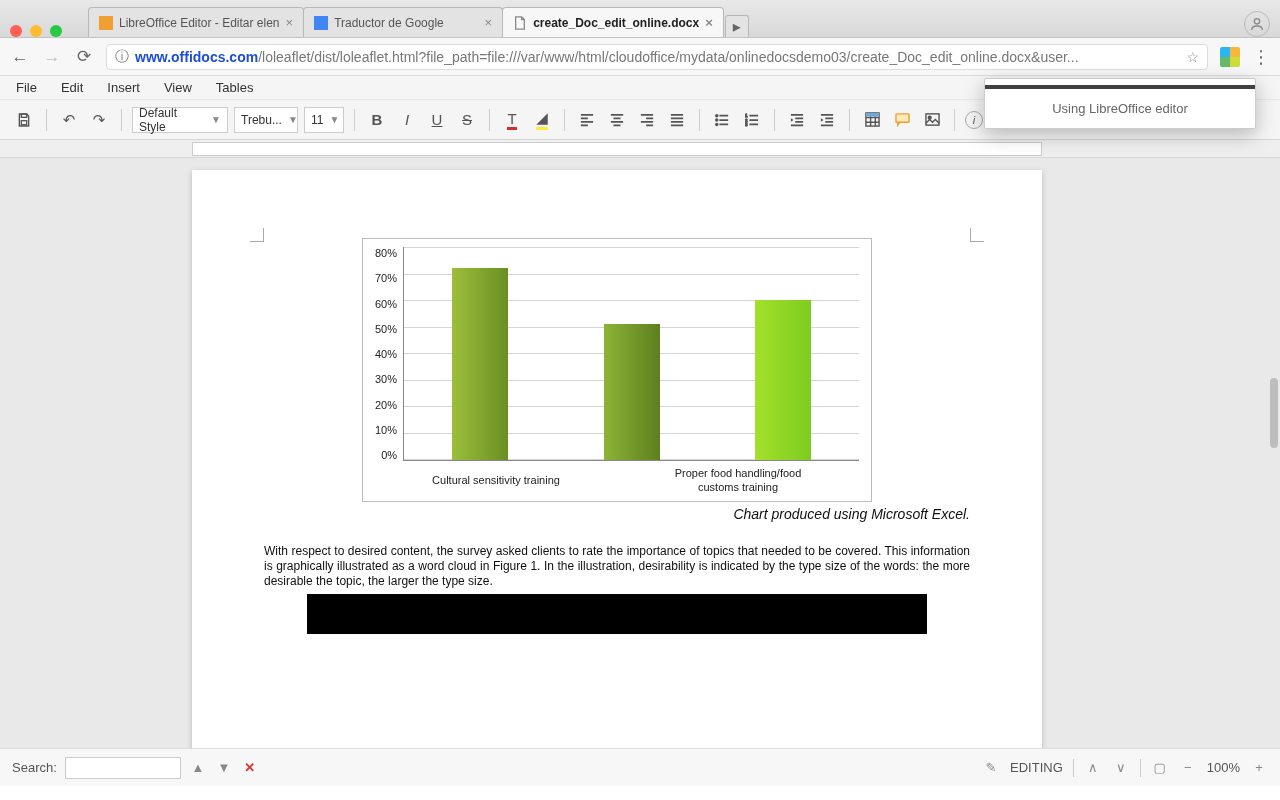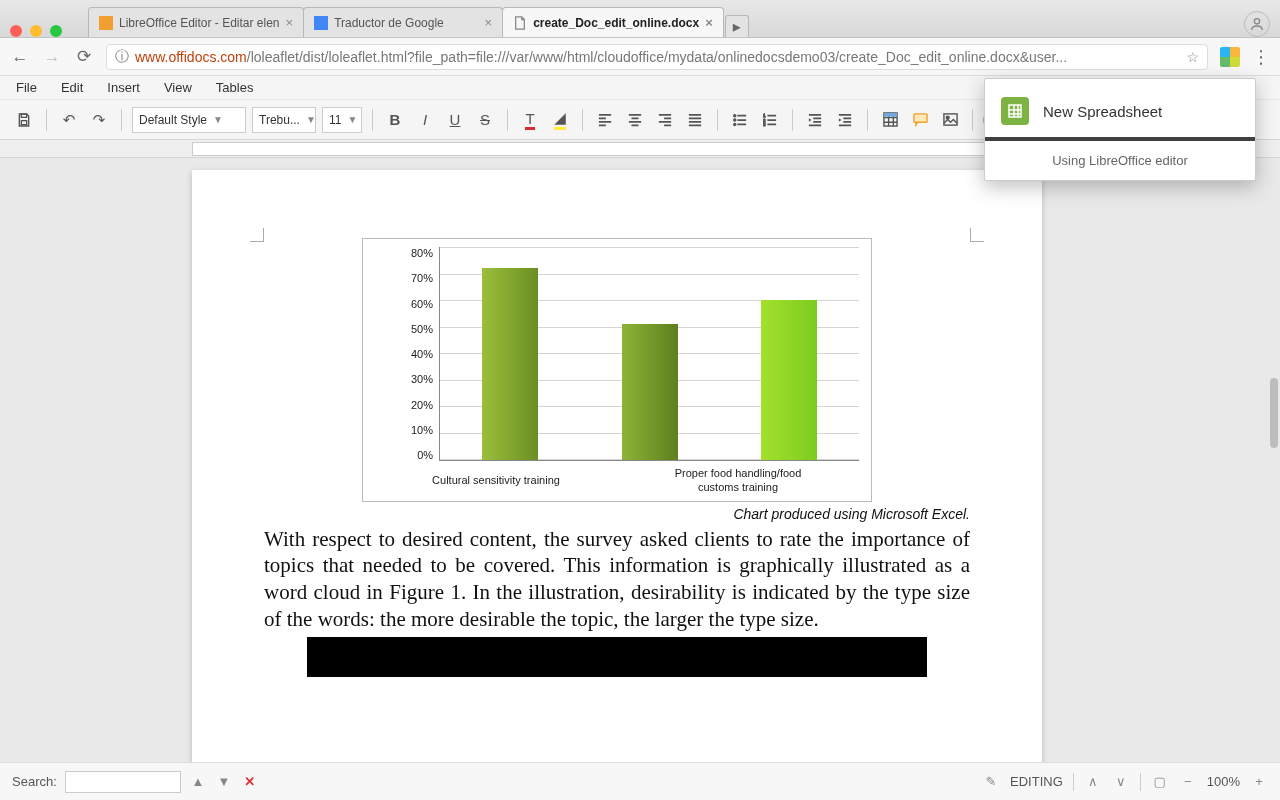--- a/index.html
+++ b/index.html
@@ -13,71 +13,71 @@
   .tab{height:30px;border:1px solid #b8b8b8;border-bottom:none;background:#e3e3e3;display:flex;align-items:center;padding:0 10px;font-size:12px;color:#555;gap:6px;min-width:200px;max-width:250px;border-radius:4px 4px 0 0;margin-right:-1px;overflow:hidden;white-space:nowrap;}
   .tab.active{background:#f7f7f7;color:#222;font-weight:bold;}
   .tab .favicon{width:14px;height:14px;flex-shrink:0;}
   .tab .x{margin-left:auto;color:#888;font-size:13px;}
   .newtab{width:24px;height:22px;border:1px solid #b8b8b8;border-bottom:none;background:#e3e3e3;color:#666;display:flex;align-items:center;justify-content:center;border-radius:3px 3px 0 0;margin-left:2px;}
   .profile{margin-left:auto;width:26px;height:26px;border:1px solid #bbb;border-radius:50%;display:flex;align-items:center;justify-content:center;color:#888;font-size:16px;}
   
   .urlbar{height:38px;background:#f7f7f7;display:flex;align-items:center;padding:0 10px;gap:12px;border-bottom:1px solid #ddd;font-size:14px;color:#555;}
   .navbtn{width:20px;text-align:center;color:#666;font-size:17px;}
   .urlbox{flex:1;height:26px;border:1px solid #ddd;border-radius:4px;background:#fff;display:flex;align-items:center;padding:0 8px;gap:6px;overflow:hidden;white-space:nowrap;color:#777;}
-  .urlbox b{color:#c2410c;font-weight:400;}
+  .urlbox b{color:#1d4ed8;font-weight:700;}
   .ext{width:20px;height:20px;background:conic-gradient(#f6b73c 0 25%,#cddc39 0 50%,#66bb6a 0 75%,#29b6f6 0 100%);border-radius:2px;}
   .kebab{color:#666;font-size:18px;}
   
   .popup{position:absolute;right:24px;top:78px;width:272px;background:#fff;border:1px solid #ccc;box-shadow:0 6px 20px rgba(0,0,0,.25);z-index:50;border-radius:2px;padding-top:6px;}
   .popup-item{display:flex;align-items:center;gap:14px;padding:12px 16px;font-size:15px;color:#333;}
   .popup-item .ic{width:28px;height:28px;border-radius:4px;display:flex;align-items:center;justify-content:center;color:#fff;font-size:14px;}
   .ic.doc{background:#2f7de1;} .ic.sheet{background:#7cb342;} .ic.pres{background:#ef6c00;}
   .popup-foot{border-top:4px solid #404040;padding:12px;text-align:center;color:#666;font-size:13px;}
   
   .menubar{height:24px;background:#f5f5f5;display:flex;align-items:center;gap:24px;padding:0 16px;font-size:13px;color:#333;border-bottom:1px solid #e6e6e6;}
   
   .toolbar{height:40px;background:#f5f5f5;border-bottom:1px solid #d6d6d6;display:flex;align-items:center;padding:0 12px;gap:6px;}
   .tb-btn{width:24px;height:24px;display:flex;align-items:center;justify-content:center;color:#555;font-size:15px;}
   .sep{width:1px;height:22px;background:#ccc;margin:0 4px;}
   .combo{height:26px;border:1px solid #ccc;background:#fff;display:flex;align-items:center;padding:0 6px;font-size:12px;color:#333;gap:6px;}
   .combo .caret{color:#888;font-size:10px;}
-  .combo.style{width:114px;} .combo.font{width:64px;} .combo.size{width:40px;}
+  .combo.style{width:96px;} .combo.font{width:64px;} .combo.size{width:40px;}
   
   .ruler{height:18px;background:#efefef;border-bottom:1px solid #d6d6d6;position:relative;}
   .ruler .paper-ruler{position:absolute;left:192px;width:850px;top:2px;height:14px;background:#fff;border:1px solid #ccc;}
   
   .canvas{height:604px;background:#e9e9e9;overflow:hidden;position:relative;}
   .page{position:absolute;left:192px;top:12px;width:850px;height:900px;background:#fff;box-shadow:0 2px 6px rgba(0,0,0,.2);}
   .page-inner{padding:60px 72px 20px 72px;font-family:Georgia,"Times New Roman",serif;color:#111;}
   .crop{position:absolute;width:14px;height:14px;}
   .crop::before,.crop::after{content:"";position:absolute;background:#aaa;}
   .crop.tl{left:58px;top:58px;} .crop.tl::before{width:1px;height:14px;right:0;} .crop.tl::after{height:1px;width:14px;bottom:0;}
   .crop.tr{right:58px;top:58px;} .crop.tr::before{width:1px;height:14px;left:0;} .crop.tr::after{height:1px;width:14px;bottom:0;}
   .chart-frame{width:510px;border:1px solid #bbb;margin:8px auto 0;padding:8px 12px 6px 12px;}
   .chart-area{display:flex;height:214px;}
-  .ylabels{display:flex;flex-direction:column;justify-content:space-between;font-size:11px;color:#222;align-items:flex-end;padding-right:6px;height:100%;margin-left:36px;}
+  .ylabels{display:flex;flex-direction:column;justify-content:space-between;font-size:11px;color:#222;align-items:flex-end;padding-right:6px;height:100%;}
   .plot{flex:1;position:relative;border-left:1px solid #888;border-bottom:1px solid #888;}
   .grid{position:absolute;inset:0;display:flex;flex-direction:column;justify-content:space-between;}
   .grid div{border-top:1px solid #d5d5d5;height:0;}
   .bars{position:absolute;inset:0;display:flex;align-items:flex-end;justify-content:space-around;}
   .bar{width:56px;}
   .bar.b0{background:linear-gradient(90deg,#9bbf3b,#6b8e23);}
   .bar.b1{background:linear-gradient(90deg,#8db336,#5e7f1f);}
   .bar.b2{background:linear-gradient(90deg,#a4e02c,#7ccc1f);}
   .xcats{display:flex;justify-content:space-around;font-size:11px;color:#222;margin-top:6px;align-items:center;}
   .xcats span{width:150px;text-align:center;line-height:1.25;}
   .caption{font-style:italic;text-align:right;font-size:14px;margin-top:4px;}
-  .body-p{font-size:21px;line-height:1.28;margin-top:4px;text-align:justify;font-family:Liberation Serif, serif;}
+  .body-p{font-size:12px;line-height:1.28;margin-top:22px;text-align:justify;}
   .fig1{font-style:italic;text-align:center;font-size:14px;margin-top:76px;}
   .blackbox{width:620px;height:40px;background:#000;margin:4px auto 0;color:#12b7c9;font-size:11px;text-align:center;padding-top:24px;letter-spacing:1px;}
   
   .vscroll{position:absolute;right:2px;top:0;bottom:0;width:10px;}
   .vscroll .thumb{position:absolute;right:0;top:220px;width:8px;height:70px;background:#bdbdbd;border-radius:4px;}
   
-  .status{position:absolute;bottom:0;left:0;right:0;height:38px;background:#f7f7f7;border-top:1px solid #ddd;display:flex;align-items:center;padding:0 12px;font-size:13px;color:#555;gap:8px;}
+  .status{position:absolute;bottom:14px;left:0;right:0;height:38px;background:#f7f7f7;border-top:1px solid #ddd;display:flex;align-items:center;padding:0 12px;font-size:13px;color:#555;gap:8px;}
   .status input{height:22px;width:116px;border:1px solid #ccc;background:#fff;padding:0 4px;}
   .status .right{margin-left:auto;display:flex;align-items:center;gap:10px;}
   .stat-ic{width:18px;text-align:center;color:#888;}
 </style>
 </head>
 <body>
 
 <div class="titlebar">
   <div class="traffic">
     <div class="dot r"></div>
@@ -124,29 +124,20 @@
   <div class="urlbox">
     <span>ⓘ</span>
     <span><b>www.offidocs.com</b><span>/loleaflet/dist/loleaflet.html?file_path=file:///var/www/html/cloudoffice/mydata/onlinedocsdemo03/create_Doc_edit_online.docx&amp;user...</span></span>
     <span style="margin-left:auto;color:#888;">☆</span>
   </div>
   <div class="ext"></div>
   <div class="kebab">⋮</div>
 </div>
 
 <div class="popup" id="popup">
-    <div class="popup-item">
-      <div class="ic sheet">
-        <svg viewBox="0 0 16 16" width="16" height="16" fill="none" stroke="#fff" stroke-width="1.5">
-          <rect x="2" y="2" width="12" height="12"></rect>
-          <path d="M2 7h12M2 11h12M7 2v12M11 2v12"></path>
-        </svg>
-      </div>
-      <span>New Spreadsheet</span>
-    </div>
   <div class="popup-foot">Using LibreOffice editor</div>
 </div>
 
 <div class="menubar" id="menubar">
     <span>File</span>
     <span>Edit</span>
     <span>Insert</span>
     <span>View</span>
     <span>Tables</span>
   </div>

